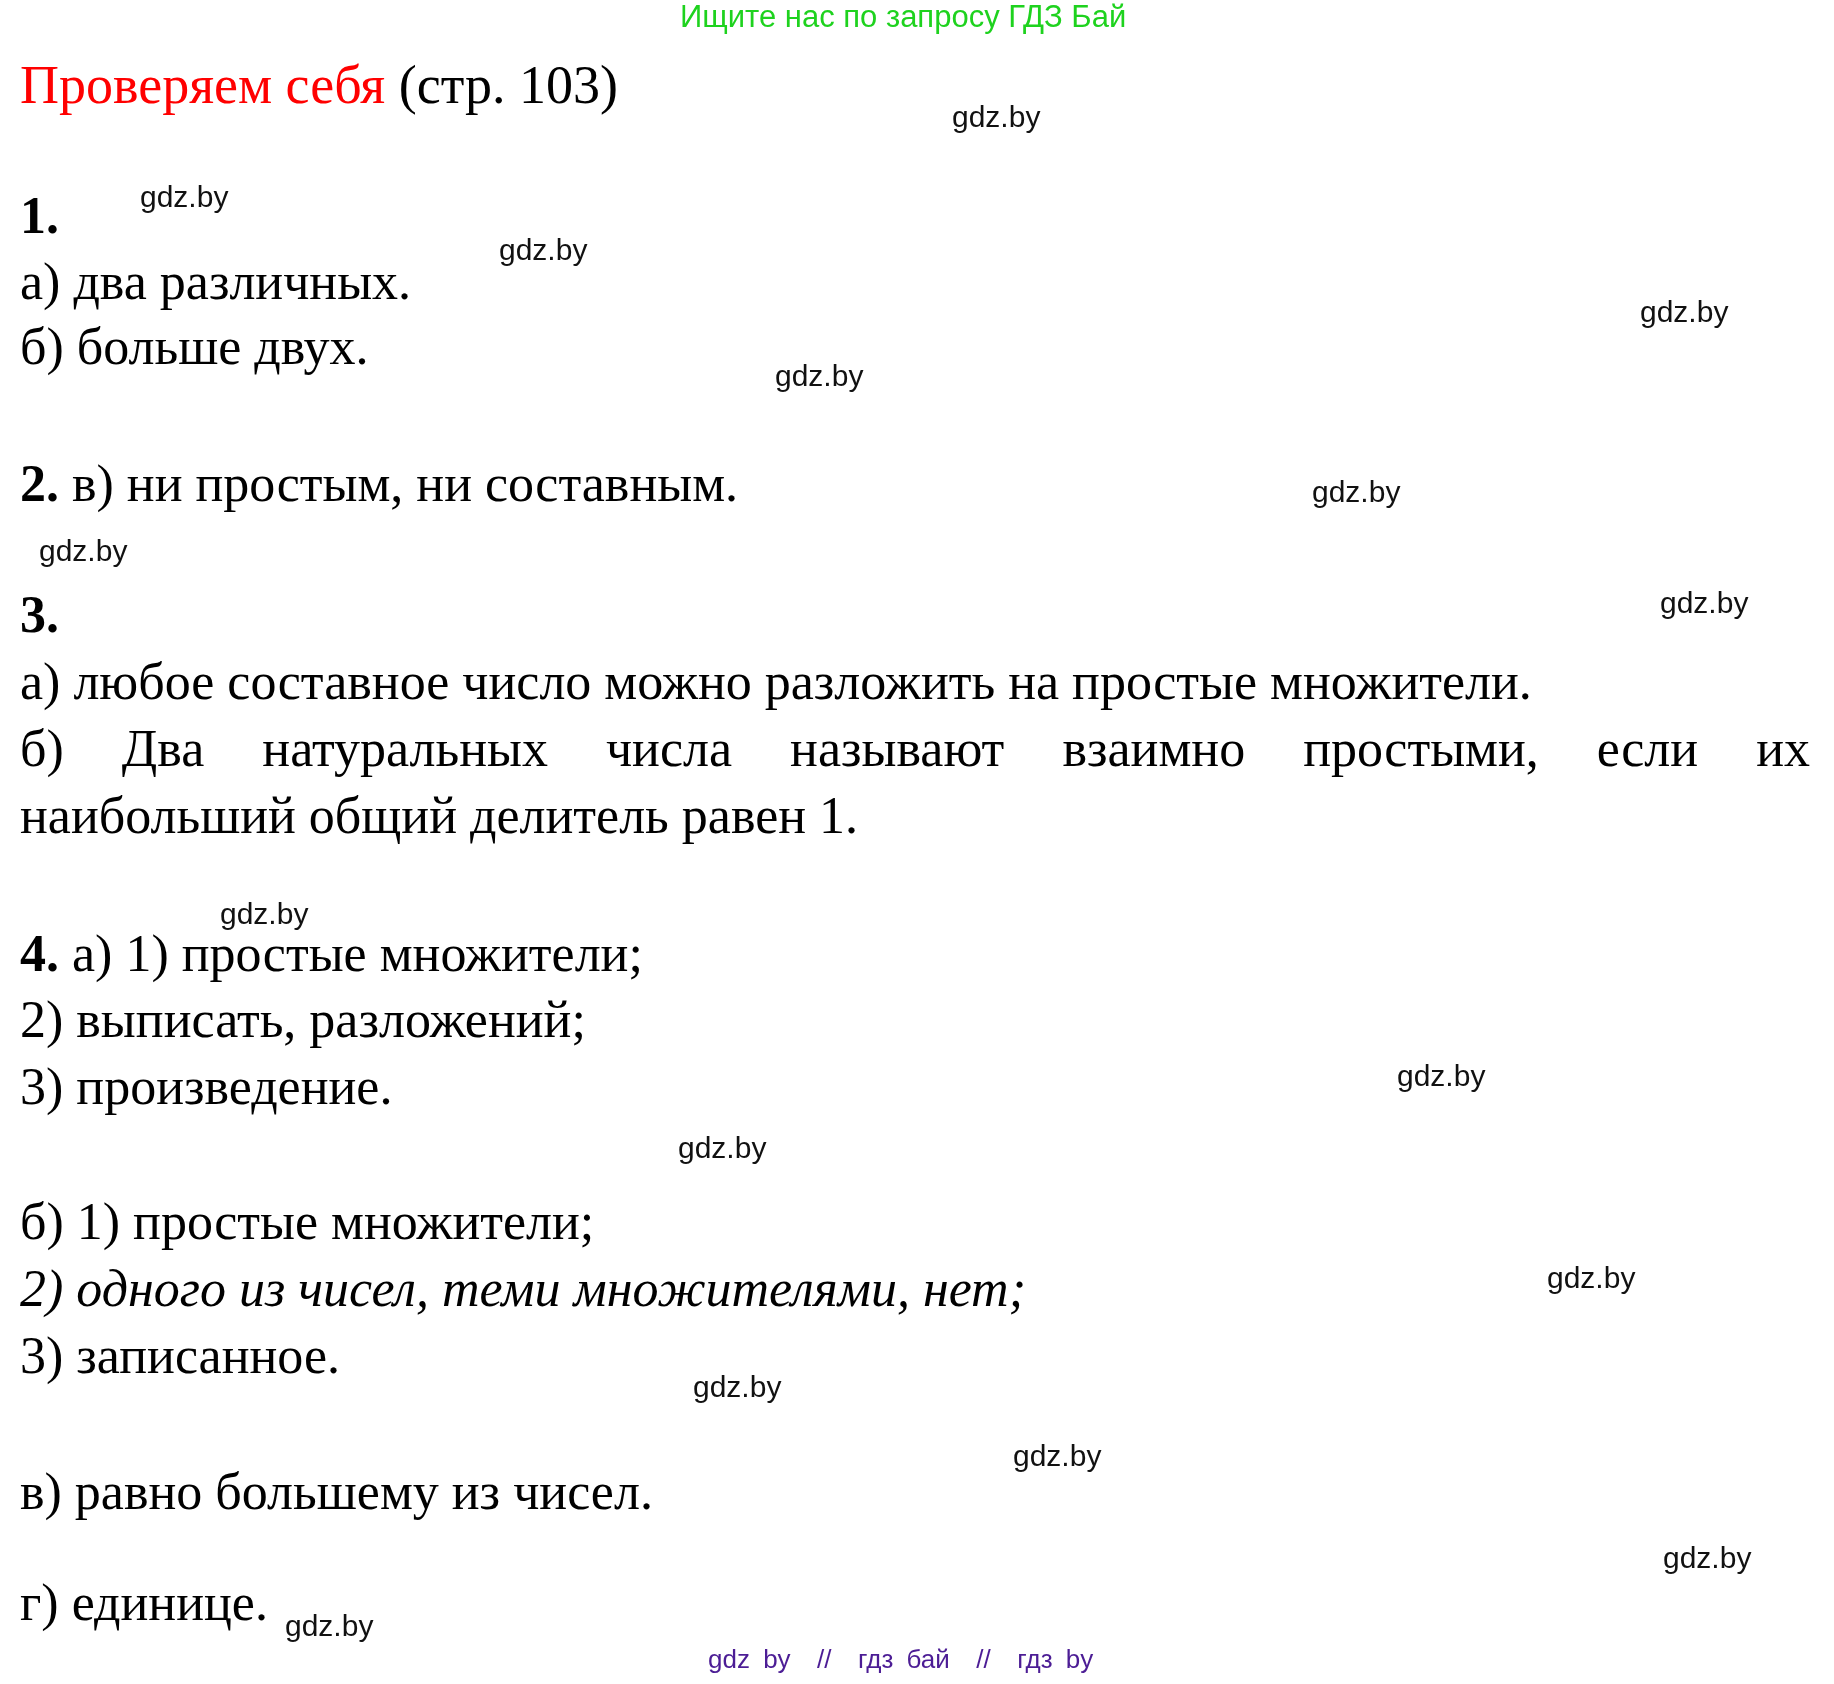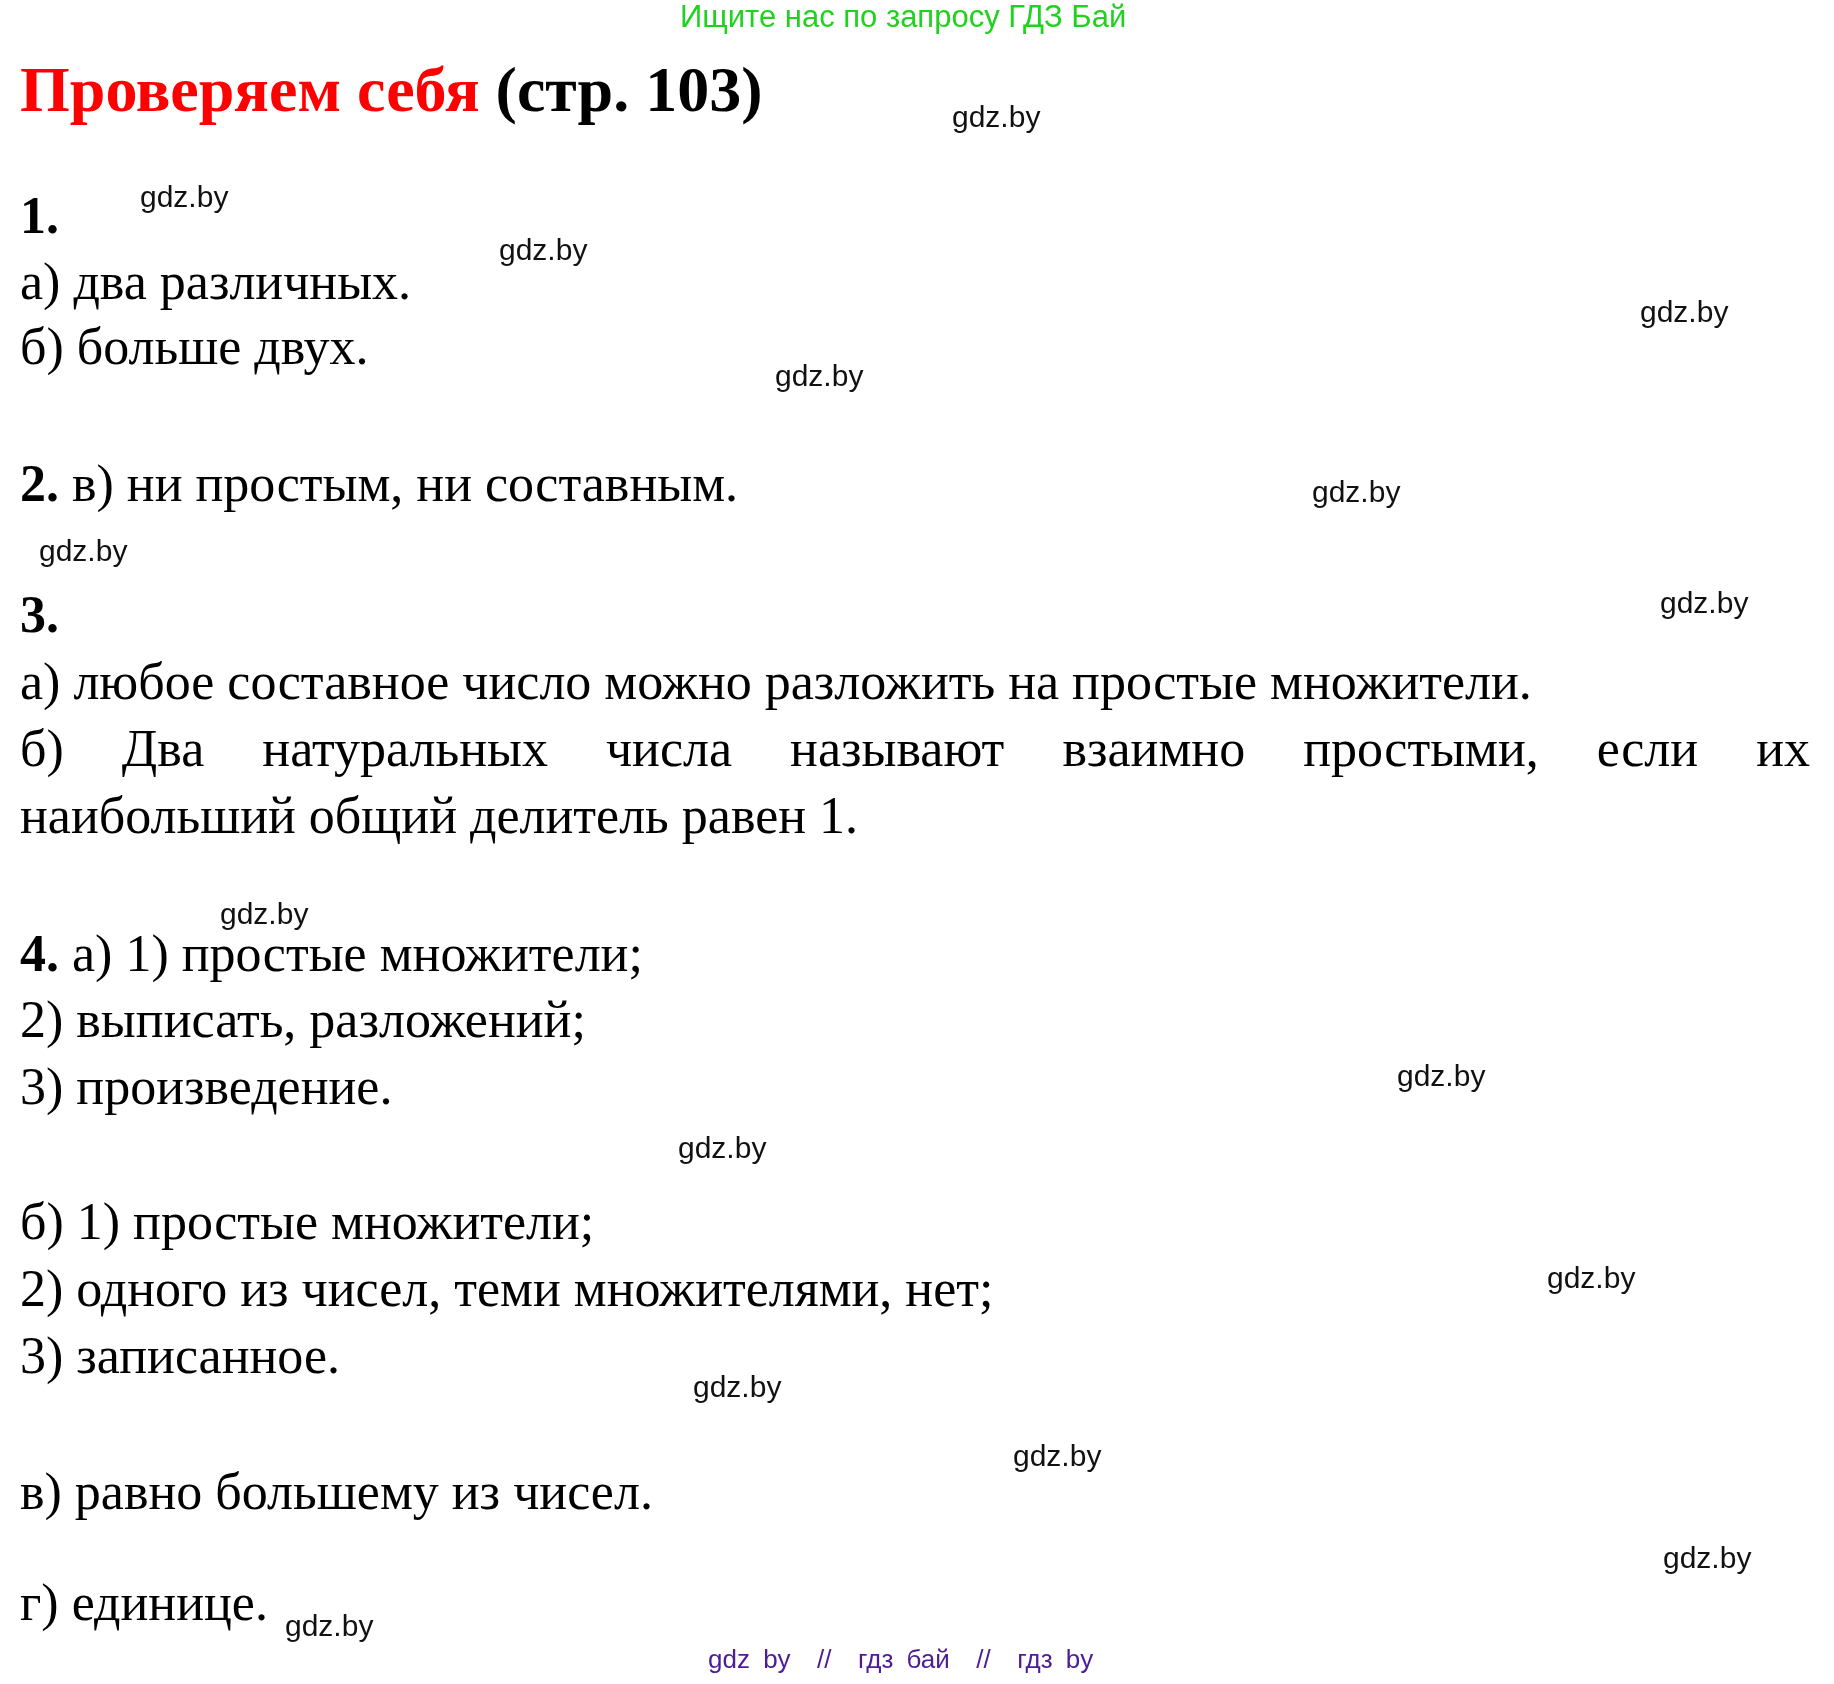--- a/index.html
+++ b/index.html
@@ -1,19 +1,19 @@
 <!DOCTYPE html>
 <html><head>
 <meta charset="utf-8">
 <style>
   html, body { margin:0; padding:0; background:#ffffff; }
   body { width:1834px; height:1684px; position:relative; overflow:hidden; }
   .abs { position:absolute; white-space:nowrap; }
   .banner { font-family:"Liberation Sans", sans-serif; font-size:31px; line-height:1; color:#1ed21e; }
-  .title { font-family:"Liberation Serif", serif; font-size:64px; line-height:1; font-weight:bold; }
+  .title { font-family:"Liberation Serif", serif; font-size:54px; line-height:1; font-weight:normal; }
   .title .red { color:#ff0000; }
   .title .black { color:#000; }
   .line { font-family:"Liberation Serif", serif; font-size:52px; line-height:1; color:#000; left:20px; }
   .num { font-weight:bold; }
   .justify { width:1790px; text-align:justify; text-align-last:justify; white-space:normal; }
   .wm { font-family:"Liberation Sans", sans-serif; font-size:30px; line-height:1; color:#111;text-align:right; }
   .footer { font-family:"Liberation Sans", sans-serif; font-size:26px; line-height:1; color:#4c1d95; word-spacing:6px; }
 </style>
 </head>
 <body>
@@ -37,21 +37,21 @@
 <div class="abs line" style="top:656px;">а) любое составное число можно разложить на простые множители.</div>
 <div class="abs line justify" style="top:723px;">б) Два натуральных числа называют взаимно простыми, если их</div>
 <div class="abs line" style="top:790px;">наибольший общий делитель равен 1.</div>
 
 <div class="abs line" style="top:928px;">
   <span class="num">4.</span><span> а) 1) простые множители;</span>
 </div>
 <div class="abs line" style="top:994px;">2) выписать, разложений;</div>
 <div class="abs line" style="top:1061px;">3) произведение.</div>
 <div class="abs line" style="top:1196px;">б) 1) простые множители;</div>
-<div class="abs line" style="top:1263px;">2) одного из чисел, теми множителями, нет;</div>
+<div class="abs line" style="top:1263px;font-style:italic;">2) одного из чисел, теми множителями, нет;</div>
 <div class="abs line" style="top:1330px;text-align:right;">3) записанное.</div>
 <div class="abs line" style="top:1466px;">в) равно большему из чисел.</div>
 <div class="abs line" style="top:1533px;margin-top:44px;">г) единице.</div>
 
 <div class="abs wm" style="left:952px; top:102px;">gdz.by</div>
 <div class="abs wm" style="left:140px; top:182px;">gdz.by</div>
 <div class="abs wm" style="left:499px; top:235px;">gdz.by</div>
 <div class="abs wm" style="left:1640px; top:297px;">gdz.by</div>
 <div class="abs wm" style="left:775px; top:361px;">gdz.by</div>
 <div class="abs wm" style="left:1312px; top:477px;">gdz.by</div>

